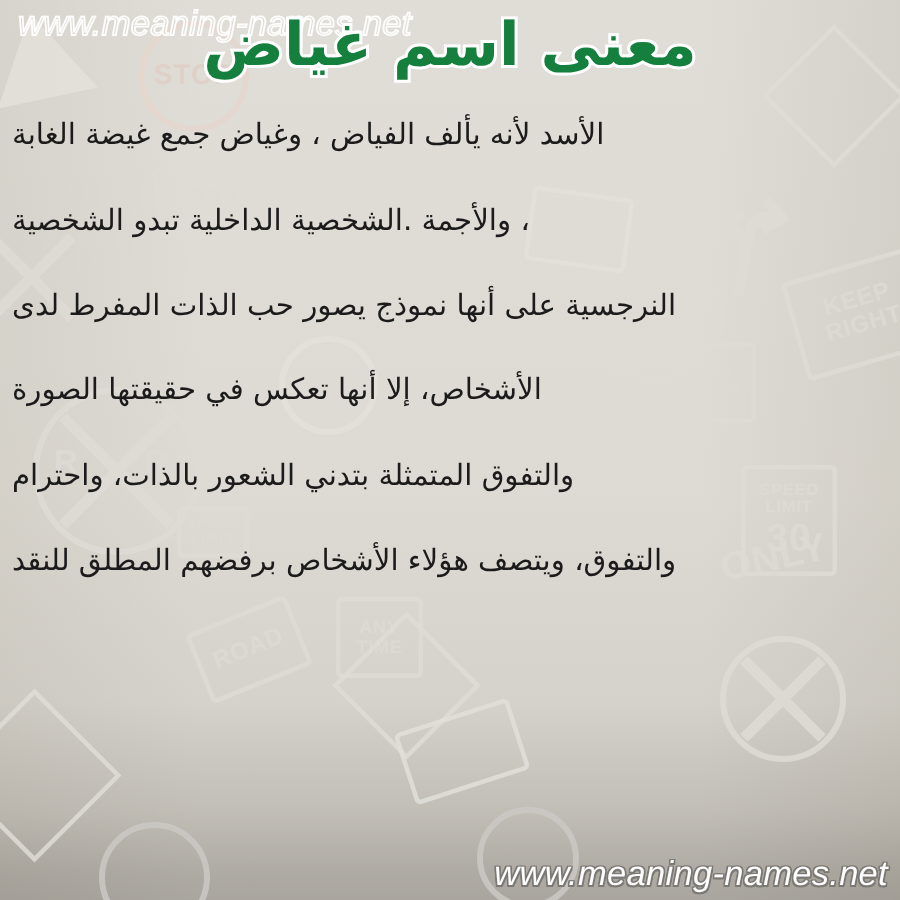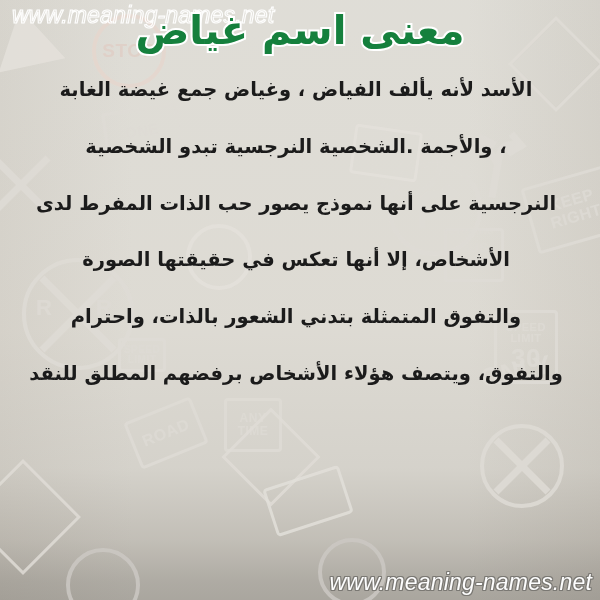--- a/index.html
+++ b/index.html
@@ -135,25 +135,25 @@
   #body-text {
     position: absolute;
     top: 62px;
     right: 8px;
     left: 8px;
     direction: rtl;
     text-align: right;
   }
   .line {
     direction: rtl;
-    text-align: center;
+    text-align: left;
     color: #1b1b1b;
     font-family: "DejaVu Sans", sans-serif;
     font-size: 19.5px;
-    font-weight: bold;
+    font-weight: normal;
     height: 56.8px;
     line-height: 56.8px;
     white-space: nowrap;
     padding-right: 8px;
     overflow: visible;
   }
 </style>
 </head>
 <body>
 
@@ -264,21 +264,21 @@
     <div class="sign box" style="left:352px; top:128px; width:62px; height:44px; transform:rotate(8deg); border-color:#e4e1db;"></div>
     <div class="sign circle" style="left:186px; top:224px; width:58px; height:58px; border-color:#e4e1db;"></div>
   </div>
 
   <div id="watermark-top" class="watermark">www.meaning-names.net</div>
 
   <div id="title">معنى اسم غياض</div>
 
   <div id="body-text">
     <div class="line">الأسد لأنه يألف الفياض ، وغياض جمع غيضة  الغابة</div>
-    <div class="line">، والأجمة .الشخصية النرجسية تبدو الشخصية</div>
+    <div class="line">، والأجمة .الشخصية الداخلية تبدو الشخصية</div>
     <div class="line">النرجسية على أنها نموذج يصور حب الذات المفرط لدى</div>
     <div class="line">الأشخاص، إلا أنها تعكس في حقيقتها الصورة</div>
     <div class="line">والتفوق المتمثلة بتدني الشعور بالذات، واحترام</div>
     <div class="line">والتفوق، ويتصف هؤلاء الأشخاص برفضهم المطلق للنقد</div>
   </div>
 
   <div id="watermark-bottom" class="watermark">www.meaning-names.net</div>
 
 </div>
 

